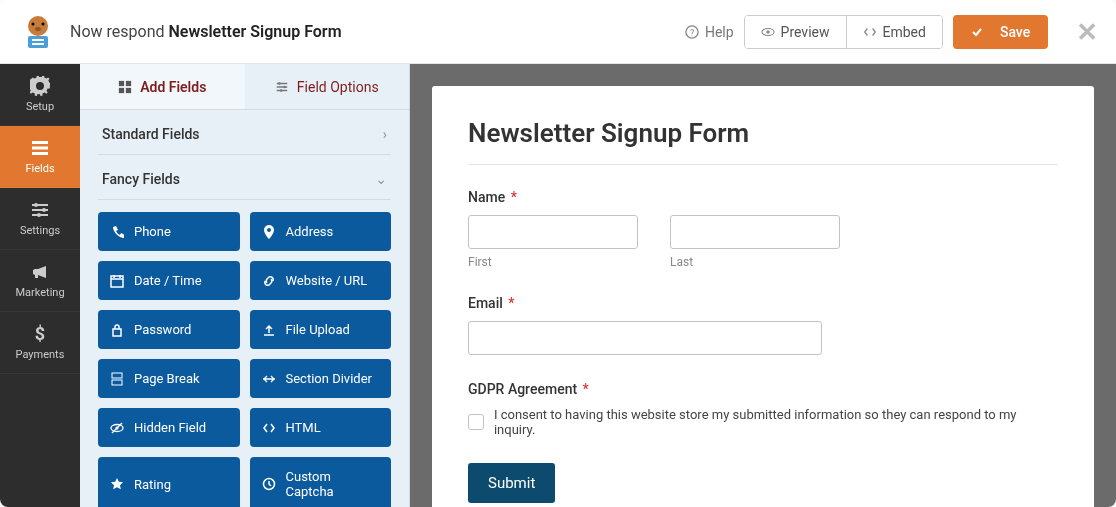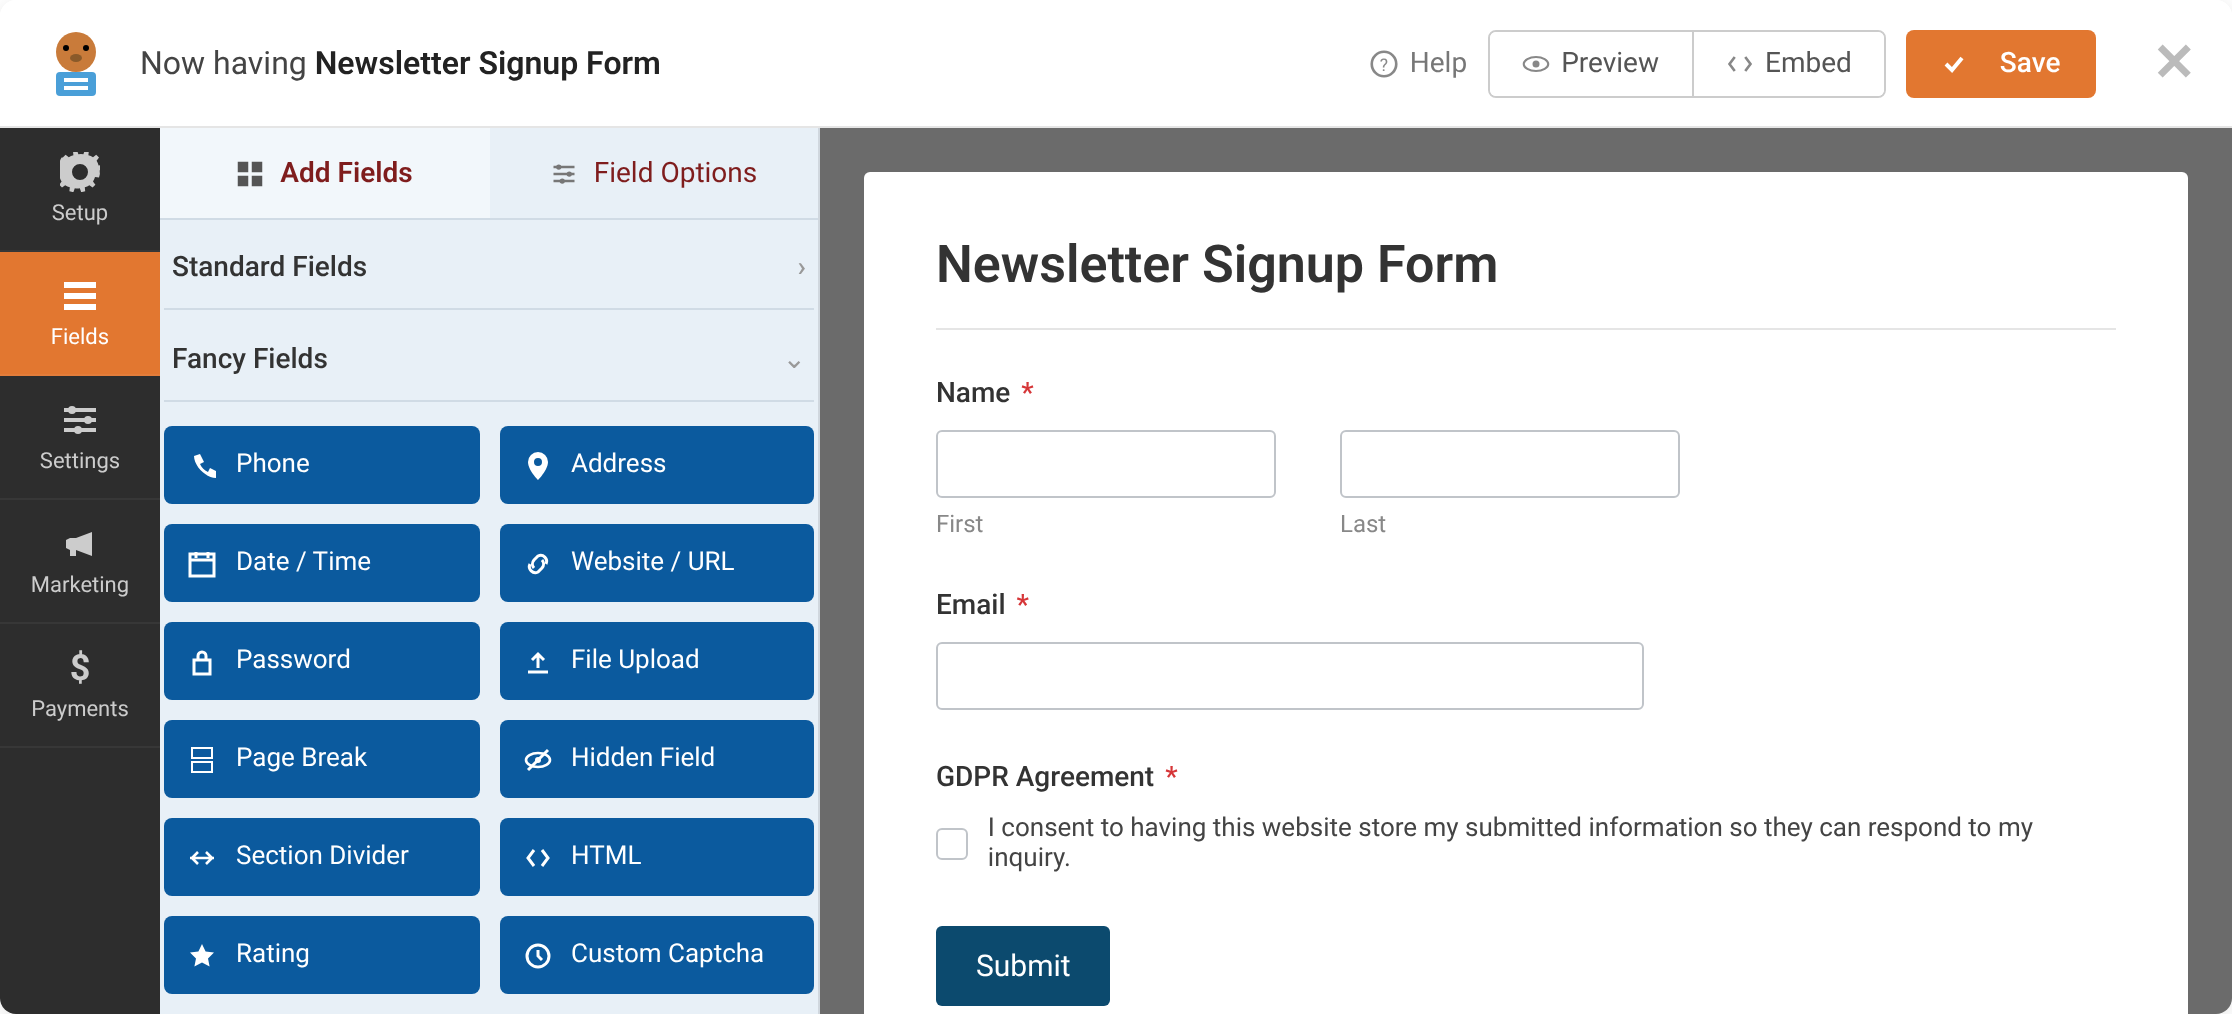--- a/index.html
+++ b/index.html
@@ -18,21 +18,21 @@
 .close-x { margin-left:18px; color:#bbb; font-size:26px; cursor:pointer; font-weight:bold; }
 .body { flex:1; display:flex; overflow:hidden; }
 .leftnav { width:80px; background:#2d2d2d; display:flex; flex-direction:column; }
 .nav-item { height:62px; display:flex; flex-direction:column; align-items:center; justify-content:center; gap:4px; color:#ccc; font-size:11px; cursor:pointer; border-bottom:1px solid rgba(255,255,255,0.05);}
 .nav-item.active { background:#e27730; color:#fff; }
 .nav-item svg { width:20px; height:20px; fill:currentColor; }
 .panel { width:330px; background:#e8f0f7; display:flex; flex-direction:column; border-right:1px solid #d0d7de; position:relative; }
 .tabs { display:flex; height:46px; }
 .tab { flex:1; display:flex; align-items:center; justify-content:center; gap:8px; font-size:14px; color:#7f1d1d; cursor:pointer; border-bottom:1px solid #d0dbe5; }
 .tab.active { background:#f2f7fb; font-weight:600; }
-.panel-body { flex:1; overflow-y:auto; padding:0 2px 14px; position:relative; }
+.panel-body { flex:1; overflow-y:auto; padding:0 18px 14px; position:relative; }
 .panel-body::-webkit-scrollbar { width:6px; }
 .panel-body::-webkit-scrollbar-thumb { background:#b0bec9; border-radius:3px; }
 .section-head { display:flex; align-items:center; justify-content:space-between; padding:16px 4px 12px; font-size:14px; color:#333; cursor:pointer; border-bottom:1px solid #d0dbe5; font-weight:500;}
 .section-head .chev { color:#999; font-size:14px; }
 .field-grid { display:grid; grid-template-columns:1fr 1fr; gap:10px; padding-top:12px; }
 .field-btn { background:#0b5a9e; color:#fff; border:none; border-radius:4px; padding:12px 12px; font-size:13px; display:flex; align-items:center; gap:10px; cursor:pointer; text-align:left; }
 .field-btn svg { width:14px; height:14px; fill:#fff; flex-shrink:0; }
 .canvas-wrap { flex:1; background:#6b6b6b; padding:22px; overflow:auto; }
 .canvas { background:#fff; border-radius:3px; padding:32px 36px; min-height:100%; }
 .form-title { font-size:26px; color:#333; font-weight:600; margin-bottom:16px; }
@@ -61,21 +61,21 @@
           <circle cx="20" cy="14" r="10" fill="#c97b3a"></circle>
           <circle cx="15" cy="12" r="1.5" fill="#000"></circle>
           <circle cx="25" cy="12" r="1.5" fill="#000"></circle>
           <ellipse cx="20" cy="17" rx="3" ry="2" fill="#8a5a2a"></ellipse>
           <rect x="10" y="24" width="20" height="12" rx="2" fill="#4a9fd8"></rect>
           <rect x="14" y="27" width="12" height="2" fill="#fff"></rect>
           <rect x="14" y="31" width="12" height="2" fill="#fff"></rect>
         </svg>
     </div>
     <div class="editing">
-      <span>Now having </span><strong>Newsletter Signup Form</strong>
+      <span>Now respond </span><strong>Newsletter Signup Form</strong>
     </div>
     <div class="top-actions">
       <div class="help">
         <svg class="icon-sm" viewBox="0 0 16 16">
             <circle cx="8" cy="8" r="7" fill="none" stroke="#888" stroke-width="1.5"></circle>
             <text x="8" y="12" text-anchor="middle" font-size="10" fill="#888">?</text>
           </svg>
         <span>Help</span>
       </div>
       <div class="btn-group">
@@ -216,31 +216,31 @@
             </button>
             <button class="field-btn">
               <svg viewBox="0 0 14 14">
                 <rect x="2" y="1" width="10" height="5" fill="none" stroke="#fff"></rect>
                 <rect x="2" y="8" width="10" height="5" fill="none" stroke="#fff"></rect>
               </svg>
               <span>Page Break</span>
             </button>
             <button class="field-btn">
               <svg viewBox="0 0 14 14">
+                <path d="M1 7h12M5 4l-3 3 3 3M9 4l3 3-3 3" fill="none" stroke="#fff" stroke-width="1.3"></path>
+              </svg>
+              <span>Section Divider</span>
+            </button>
+            <button class="field-btn">
+              <svg viewBox="0 0 14 14">
                 <ellipse cx="7" cy="7" rx="6" ry="3.5" fill="none" stroke="#fff" stroke-width="1.3"></ellipse>
                 <circle cx="7" cy="7" r="1.5"></circle>
                 <path d="M2 12L12 2" stroke="#fff" stroke-width="1.5"></path>
               </svg>
               <span>Hidden Field</span>
-            </button>
-            <button class="field-btn">
-              <svg viewBox="0 0 14 14">
-                <path d="M1 7h12M5 4l-3 3 3 3M9 4l3 3-3 3" fill="none" stroke="#fff" stroke-width="1.3"></path>
-              </svg>
-              <span>Section Divider</span>
             </button>
             <button class="field-btn">
               <svg viewBox="0 0 14 14">
                 <path d="M5 3L2 7l3 4M9 3l3 4-3 4" fill="none" stroke="#fff" stroke-width="1.5"></path>
               </svg>
               <span>HTML</span>
             </button>
             <button class="field-btn">
               <svg viewBox="0 0 14 14">
                 <path d="M7 1l1.8 3.8 4.2.5-3 2.9.8 4.1L7 10.3 3.2 12.3l.8-4.1-3-2.9 4.2-.5z"></path>

